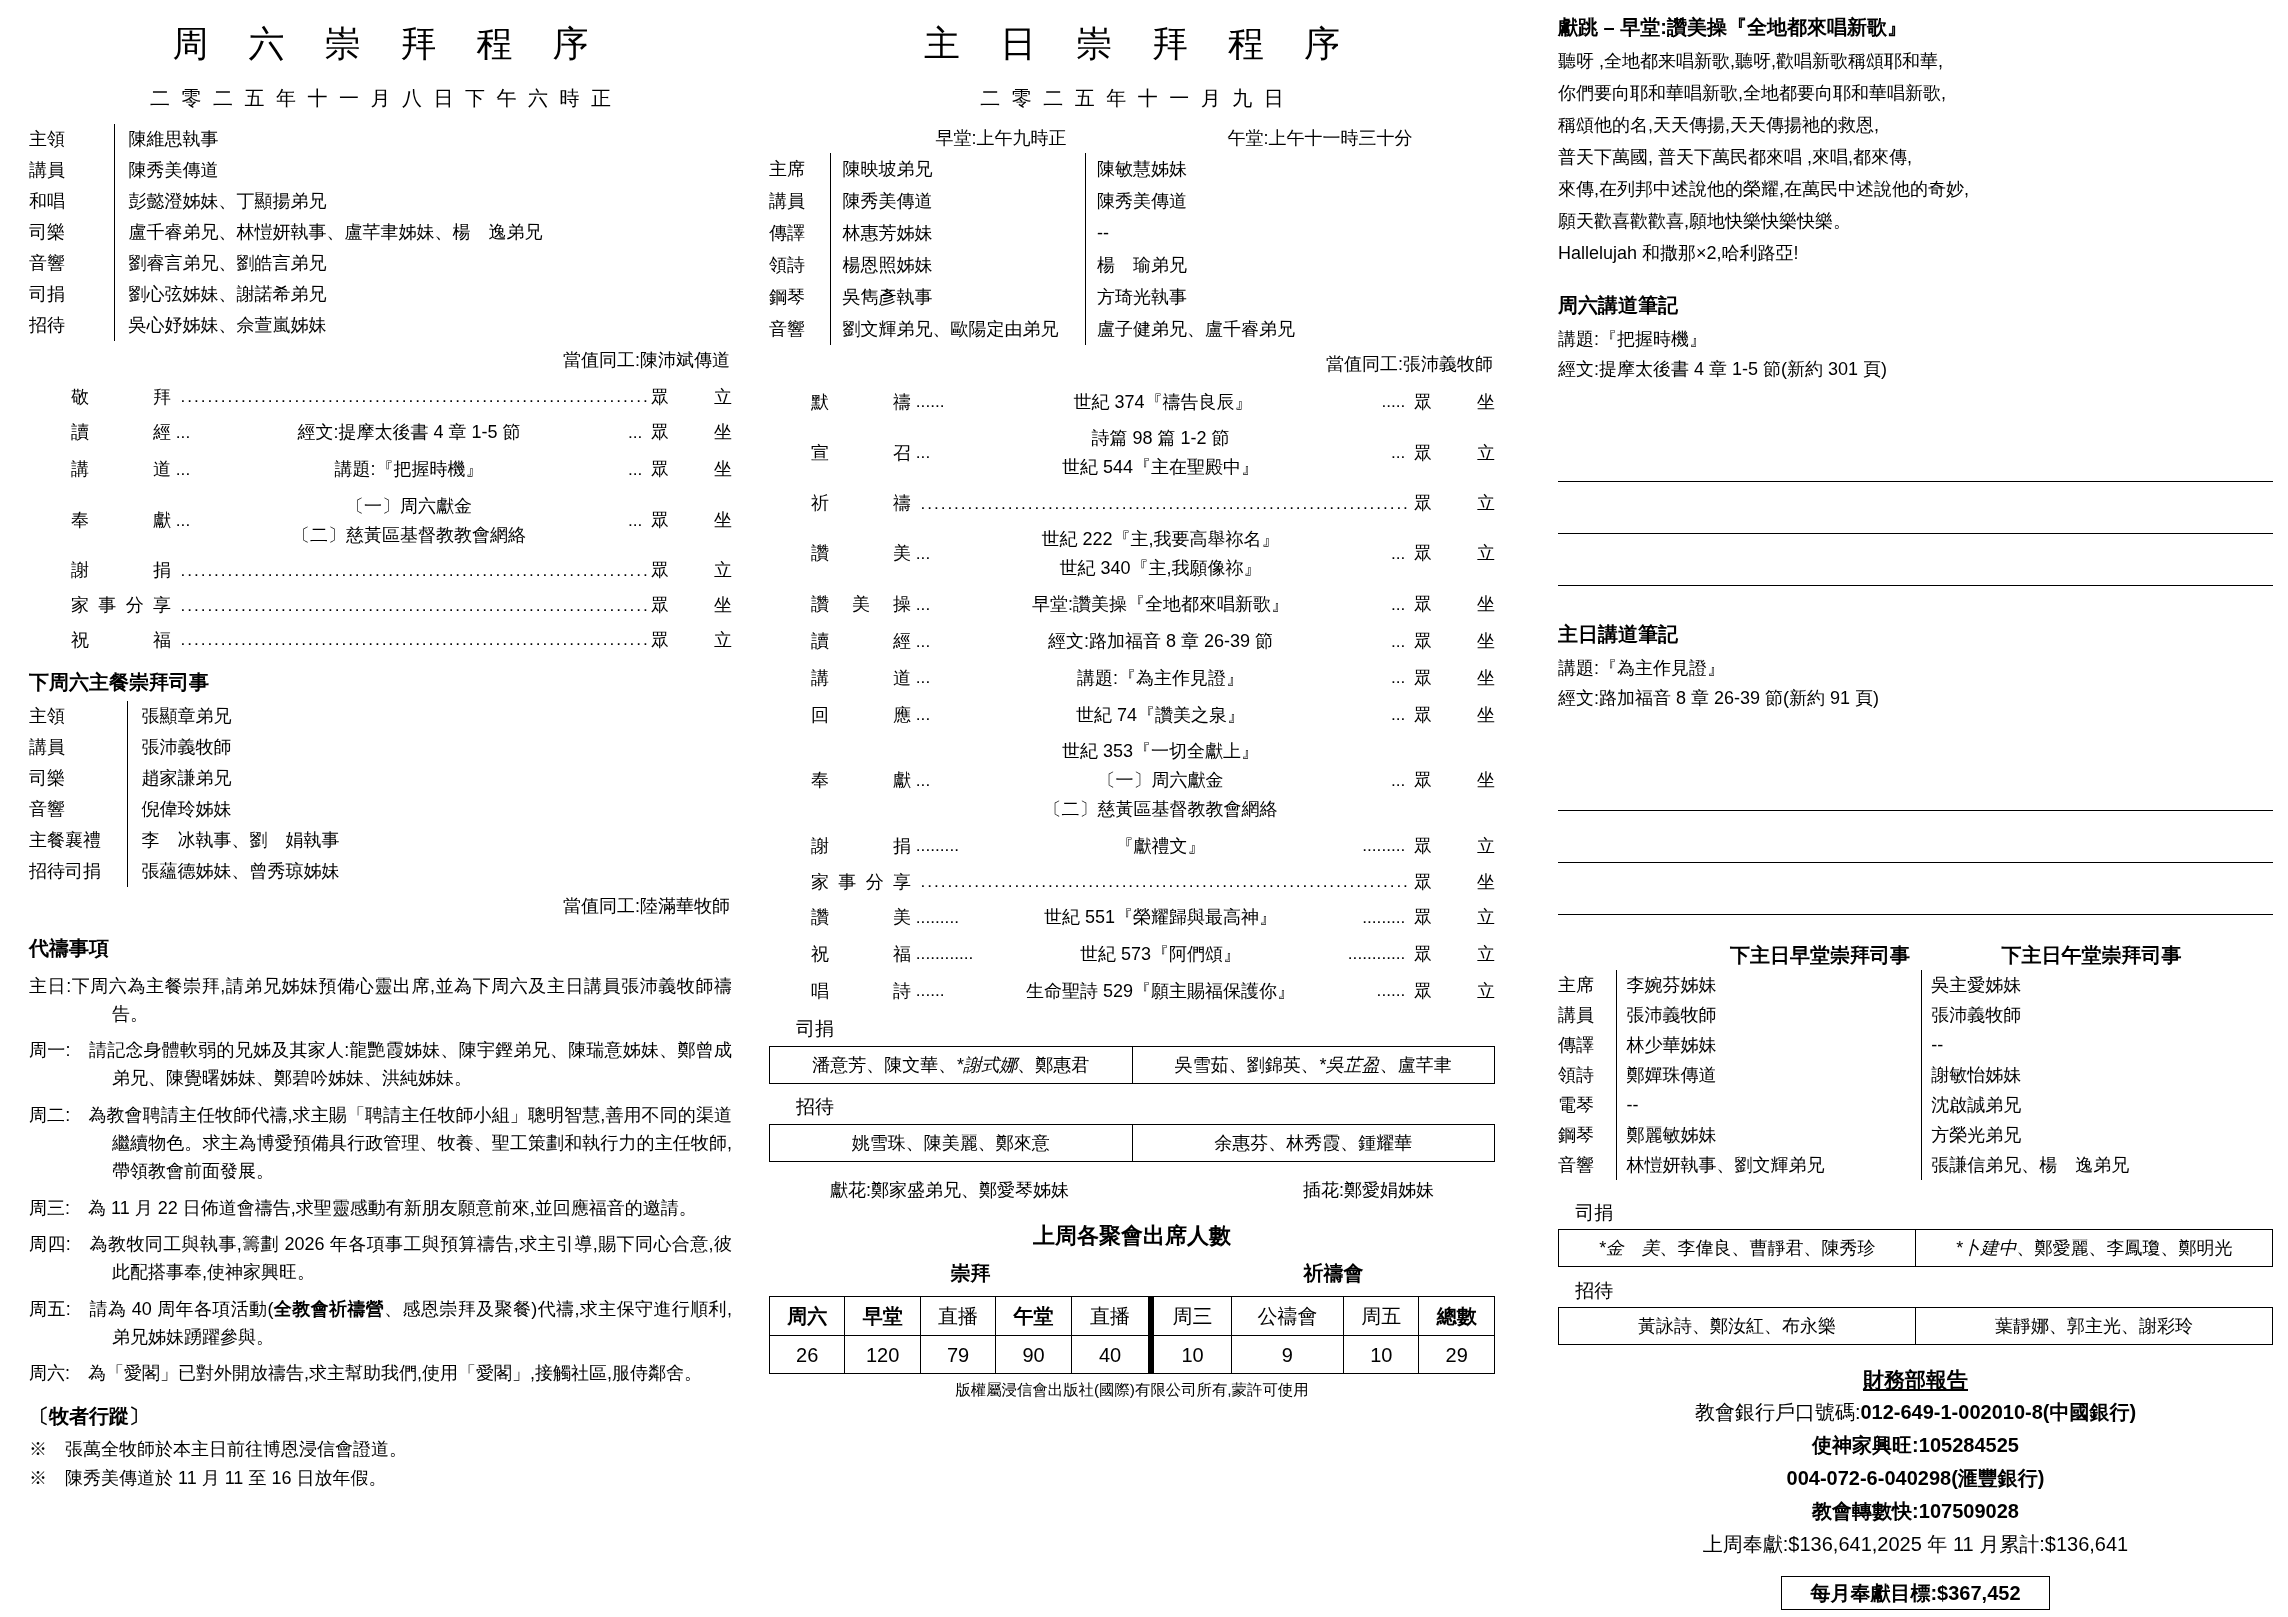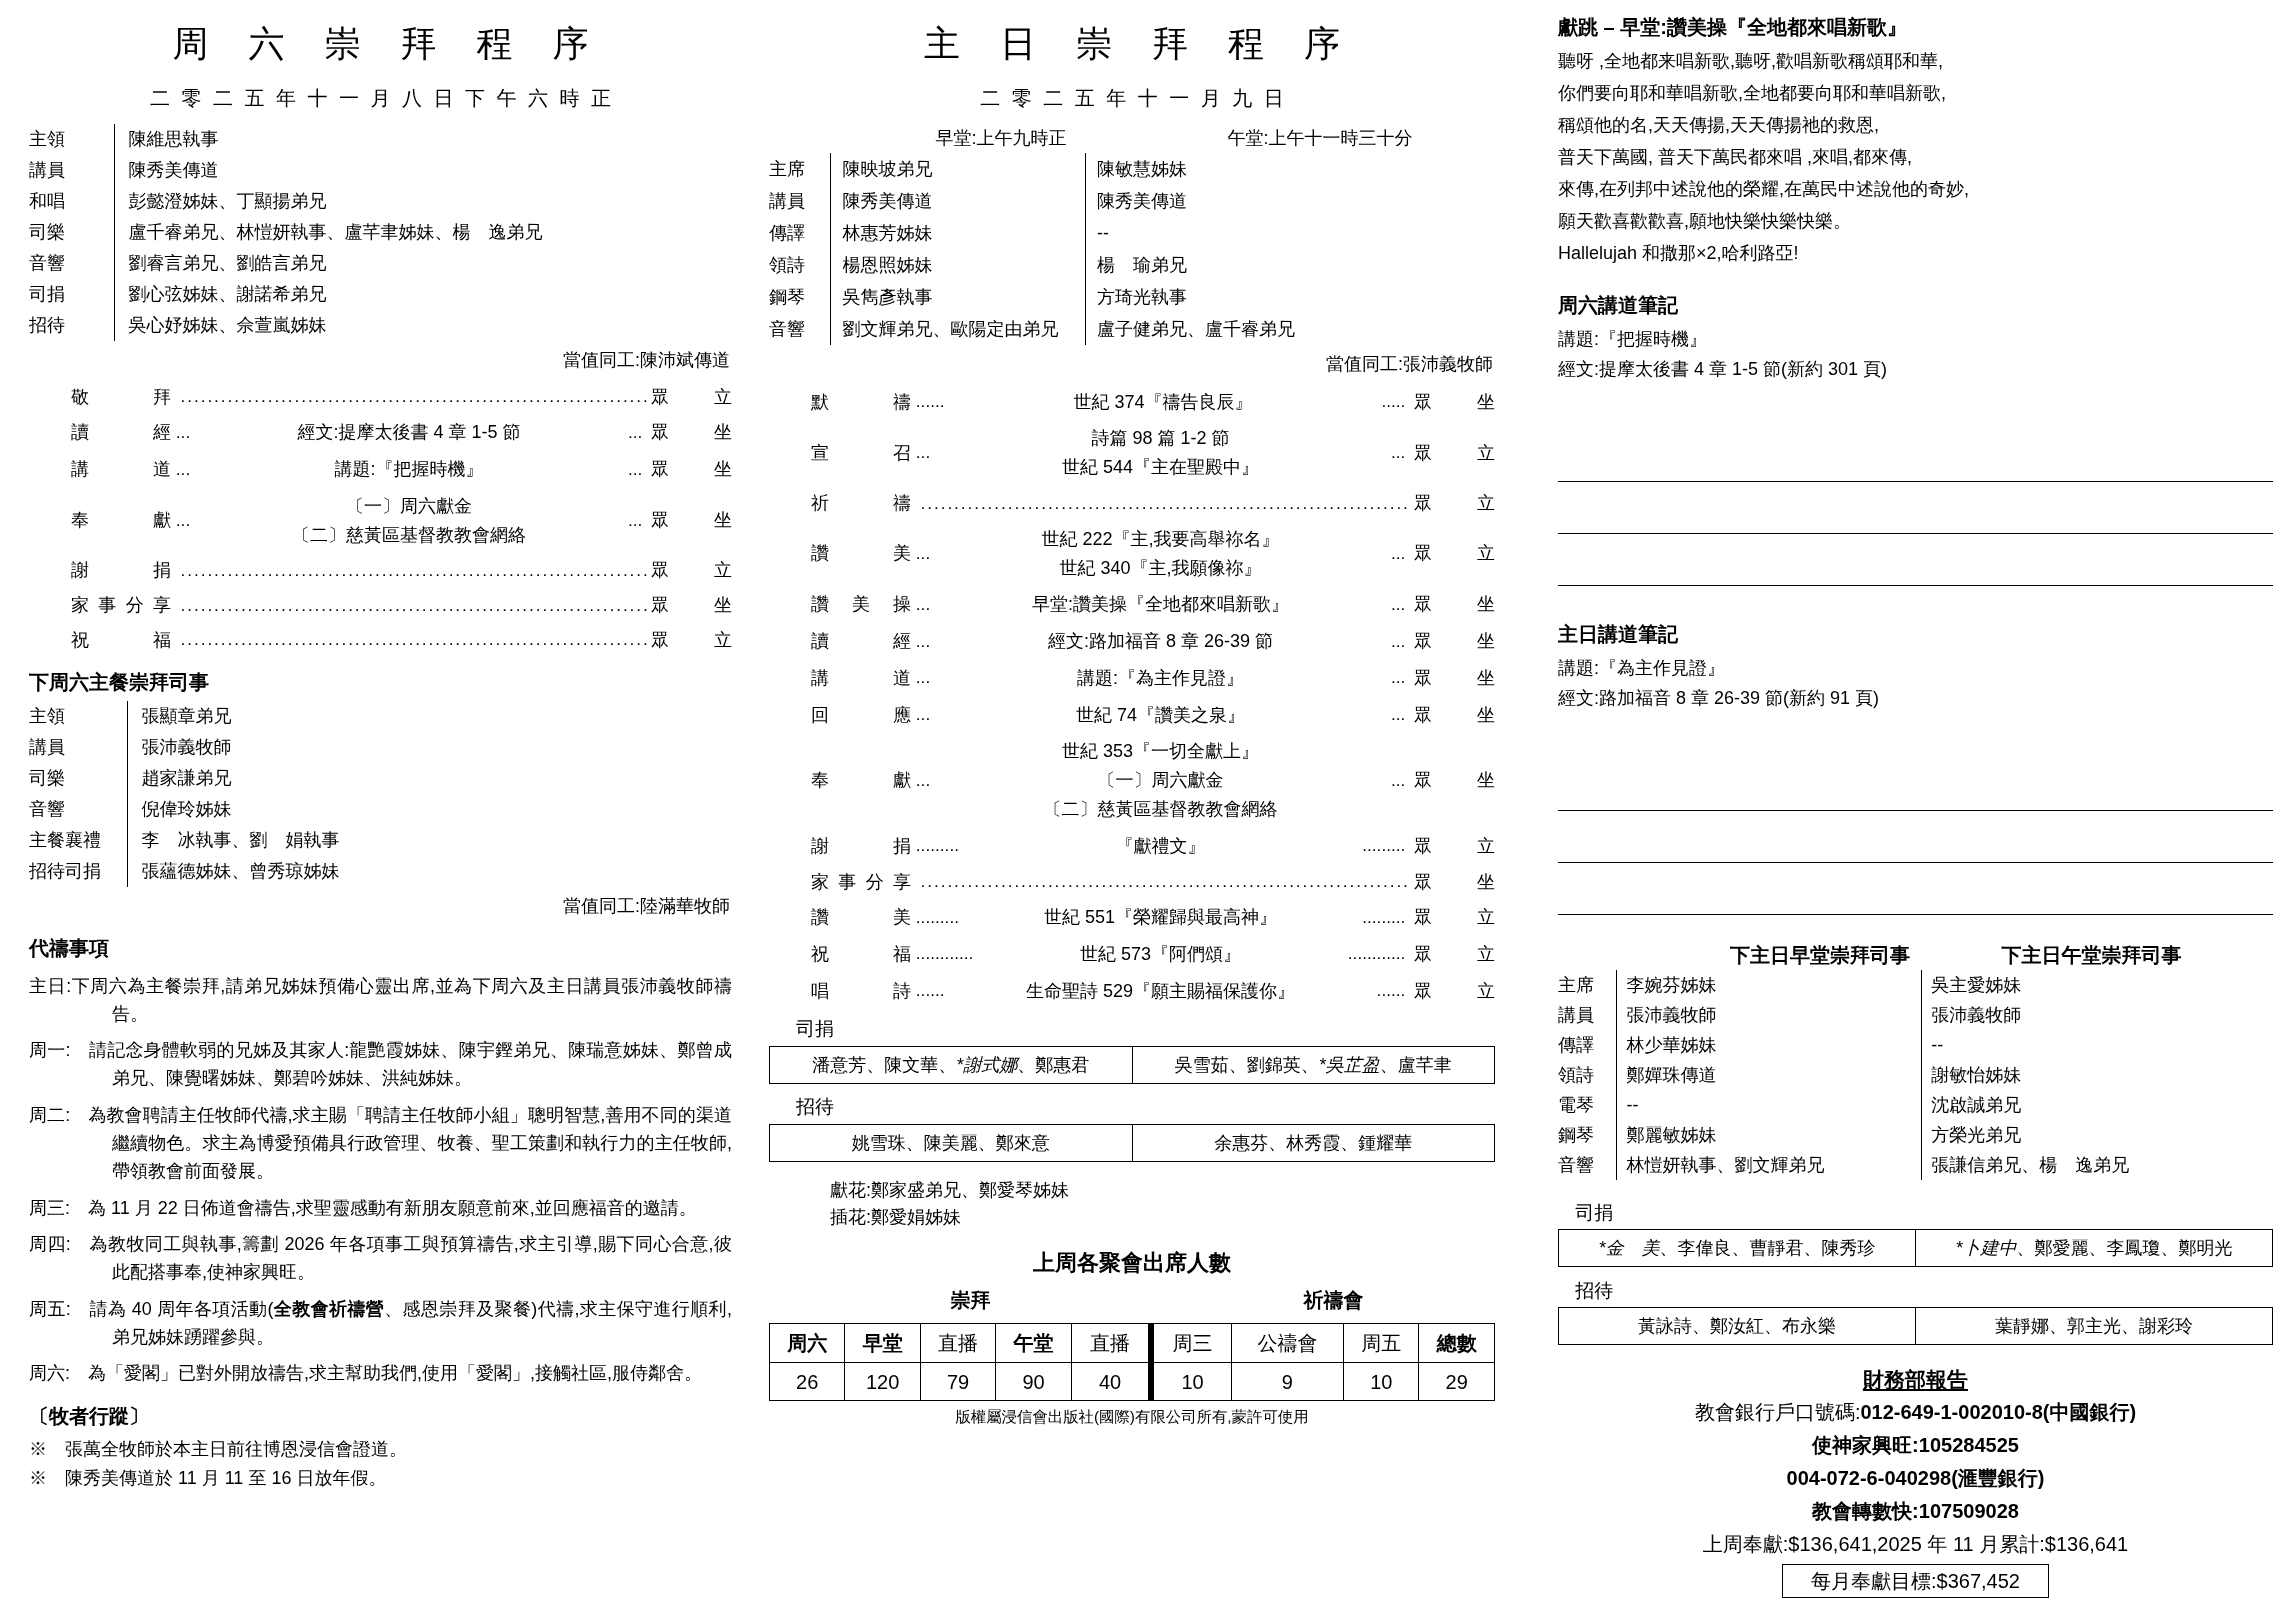--- a/index.html
+++ b/index.html
@@ -45,21 +45,21 @@
   .mrow{display:flex;line-height:32px;}
   .mlabel{width:61px;flex:none;}
   .mv1{width:242px;flex:none;border-left:1.9px solid #000;padding-left:11.5px;}
   .mv2{flex:1;border-left:1.9px solid #000;padding-left:11.5px;}
 
   .boxlabel{font-size:19px;margin:9.6px 0 1.9px 27px;}
   .box{display:flex;border:1.9px solid #000;text-align:center;line-height:36px;}
   .box>span{flex:1;overflow:hidden;white-space:nowrap;}
   .box>span.first{border-right:1.9px solid #000;}
 
-  .flowers{display:flex;justify-content:space-between;padding:0 61px;margin:15.4px 0 9.6px 0;flex-direction:column;}
+  .flowers{display:flex;justify-content:space-between;padding:0 61px;margin:15.4px 0 9.6px 0;}
 
   .att-heading{font-weight:bold;font-size:22px;text-align:center;margin:15.4px 0 5.8px 0;}
   .attgroups{display:flex;font-weight:bold;font-size:20px;margin-bottom:8px;}
   .attgroups .g1{width:55.5%;text-align:center;}
   .attgroups .g2{flex:1;text-align:center;}
   table.att{border-collapse:collapse;width:100%;}
   .att td,.att th{border:1.9px solid #000;text-align:center;padding:3.8px 0;font-size:20px;font-weight:normal;}
   .att .bold{font-weight:bold;}
   .att .thick{border-left:6.7px solid #000;}
   .copyright{font-size:15.4px;text-align:center;margin-top:3.8px;}
@@ -75,21 +75,21 @@
   .rh1{width:294px;margin-left:58px;text-align:right;flex:none;}
   .rh2{flex:1;text-align:center;}
   .rrow{display:flex;line-height:30px;}
   .rlabel{width:58px;flex:none;}
   .rv1{width:294px;flex:none;border-left:1.9px solid #000;padding-left:9.6px;}
   .rv2{flex:1;border-left:1.9px solid #000;padding-left:9.6px;}
 
   .fin{text-align:center;margin-top:19px;}
   .fin-h{font-weight:bold;font-size:21px;text-decoration:underline;}
   .finline{font-size:20px;line-height:33px;}
-  .fin-target{display:inline-block;border:1.9px solid #000;padding:1px 28px;font-weight:normal;font-size:20px;margin-top:3px;}
+  .fin-target{display:inline-block;border:1.9px solid #000;padding:1px 28px;font-weight:bold;font-size:20px;margin-top:15px;}
 </style>
 </head>
 <body>
 
 <div class="col" id="col-left">
   <div class="ctitle">周六崇拜程序</div>
   <div class="cdate">二零二五年十一月八日下午六時正</div>
 
   <div class="roles">
     <div class="lrow">

